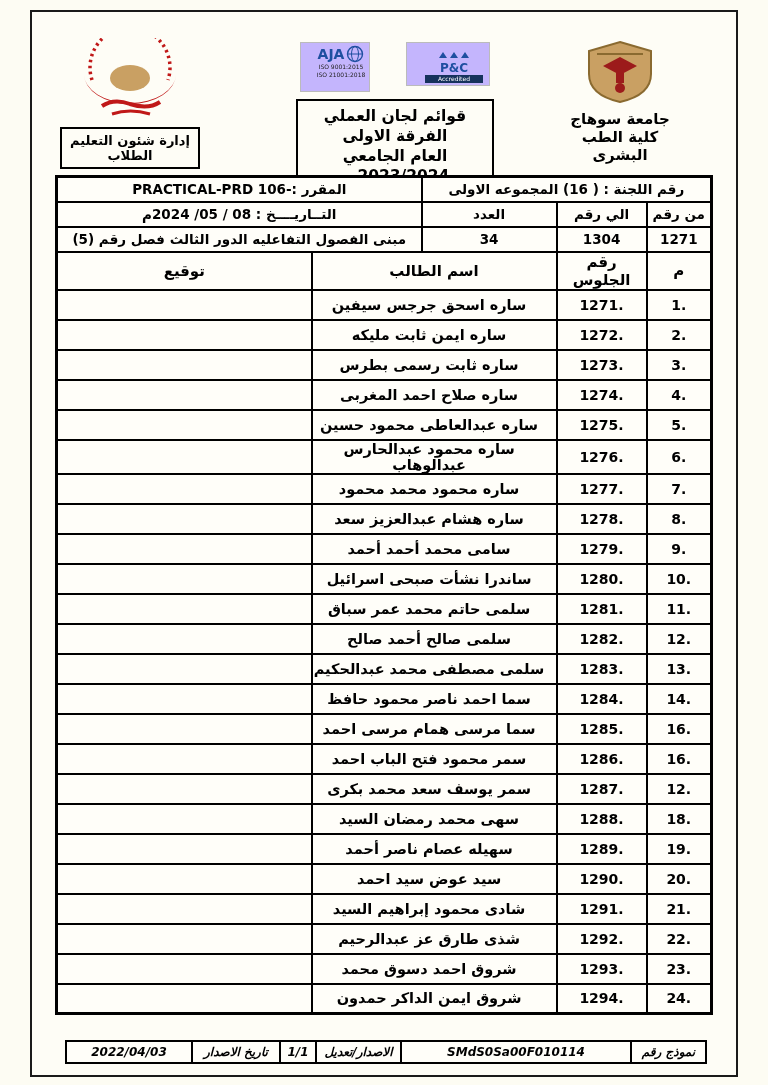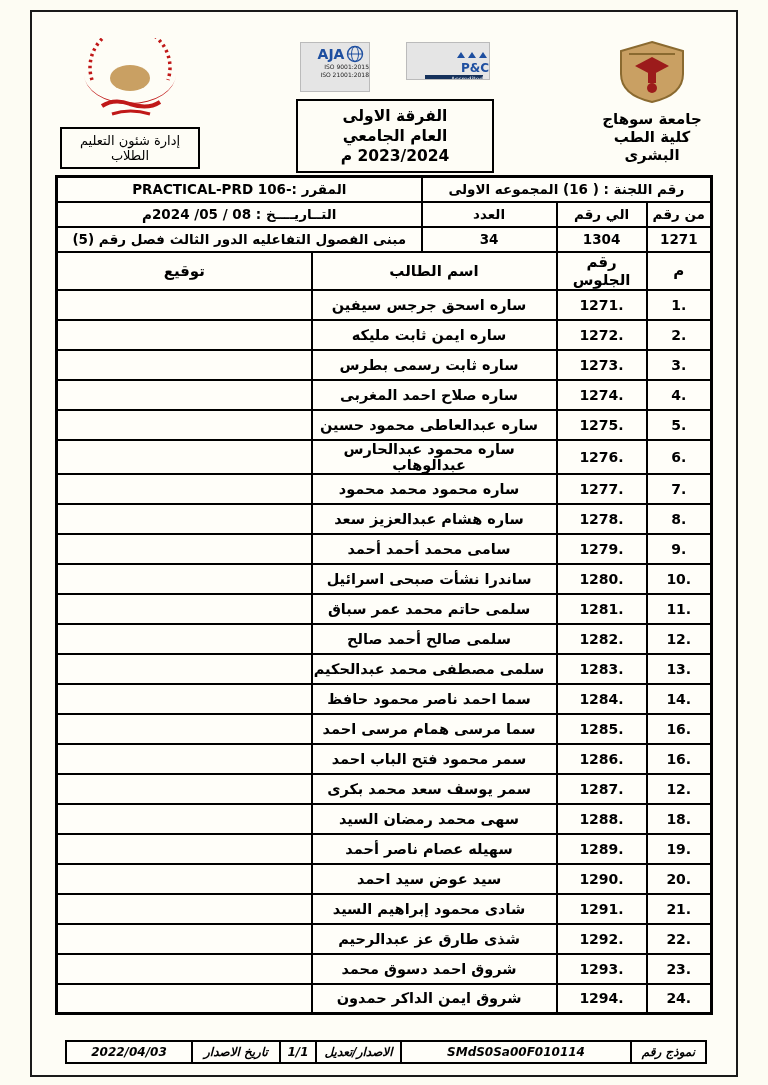--- a/index.html
+++ b/index.html
@@ -9,41 +9,41 @@
     background:#fdfcf3;
     font-family:"DejaVu Sans", sans-serif;
     color:#000;
     overflow:hidden;
   }
   .frame {
     position:absolute; left:30px; top:10px; width:708px; height:1067px;
     border:2px solid #1a1a1a; background:#fefdf6;
   }
   
-  .uni-block { position:absolute; top:40px; left:592px; width:120px; text-align:center; }
+  .uni-block { position:absolute; top:40px; left:560px; width:120px; text-align:center; }
   .uni-name { font-weight:bold; font-size:15px; margin-top:2px; }
   .uni-faculty { font-weight:bold; font-size:15px; }
   .center-block { position:absolute; top:42px; left:296px; width:198px; }
   .cert-row { display:flex; justify-content:space-between; align-items:flex-start; padding:0 4px; }
-  .cert { background:#e5e5e5; border:1px solid #bbb; text-align:right; overflow:hidden;padding-left:12px; }
-  .cert.pnc { width:84px; height:38px; padding-top:1px; }
+  .cert { background:#c4b5fd; border:1px solid #bbb; text-align:center; overflow:hidden;padding-left:12px; }
+  .cert.pnc { width:84px; height:44px; padding-top:1px; }
   .pnc-name { color:#1e4fa0; font-weight:bold; font-size:12px; line-height:11px; }
   .pnc-band { background:#16325c; color:#fff; font-size:6px; line-height:8px; margin:1px 6px; }
   .pnc-small { font-size:5px; line-height:6px; color:#222; }
   .cert.aja { width:70px; height:50px; padding-top:2px; }
   .aja-top { display:flex; align-items:center; justify-content:center; gap:2px; }
   .aja-name { color:#1e4fa0; font-weight:bold; font-size:14px; }
   .aja-small { font-size:6px; line-height:7.5px; color:#222; }
   .title-box {
     margin-top:7px; border:2px solid #000; background:#fefdf6;
     text-align:center; font-weight:bold; font-size:15.5px;
     padding:5px 2px; line-height:20px;
   }
   .dept-block { position:absolute; top:38px; left:60px; width:140px; text-align:center; }
-  .dept-box { border:2px solid #000; font-weight:normal; font-size:13px; padding:4px 1px; margin-top:3px; background:#fefdf6; }
+  .dept-box { border:2px solid #000; font-weight:bold; font-size:13px; padding:4px 1px; margin-top:3px; background:#fefdf6; }
   
   table { border-collapse:collapse; direction:rtl; }
   .main {
     position:absolute; left:55px; top:175px; width:655px;
     border:3px solid #000; table-layout:fixed; background:#fffef9;
   }
   .main td, .main th { border:2px solid #000; font-weight:bold; text-align:center; vertical-align:middle; }
   .info-row td { height:25px; font-size:13.5px; }
   .num-cell { font-size:15px; }
   .head-row th { height:32px; font-size:15px; }
@@ -95,20 +95,21 @@
           <ellipse cx="9" cy="9" rx="3.5" ry="7.5" fill="none" stroke="#1e4fa0" stroke-width="1"></ellipse>
           <line x1="1.5" y1="9" x2="16.5" y2="9" stroke="#1e4fa0" stroke-width="1"></line>
         </svg>
         <span class="aja-name">AJA</span>
       </div>
       <div class="aja-small">ISO 9001:2015</div>
       <div class="aja-small">ISO 21001:2018</div>
     </div>
   </div>
   <div class="title-box">
+    <div>قوائم لجان العملي</div>
     <div>الفرقة الاولى</div>
     <div>العام الجامعي 2023/2024 م</div>
   </div>
 </div>
 
 <div class="dept-block">
   <svg width="124" height="82" viewBox="0 0 124 82">
     <path d="M24 42 A40 40 0 1 1 100 42" fill="none" stroke="#c01818" stroke-width="3.5" stroke-dasharray="2.5 3.5"></path>
     <path d="M16 36 A46 30 0 1 0 108 36 A38 24 0 1 1 16 36 Z" fill="#c01818"></path>
     <ellipse cx="62" cy="40" rx="20" ry="13" fill="#c9a063"></ellipse>

